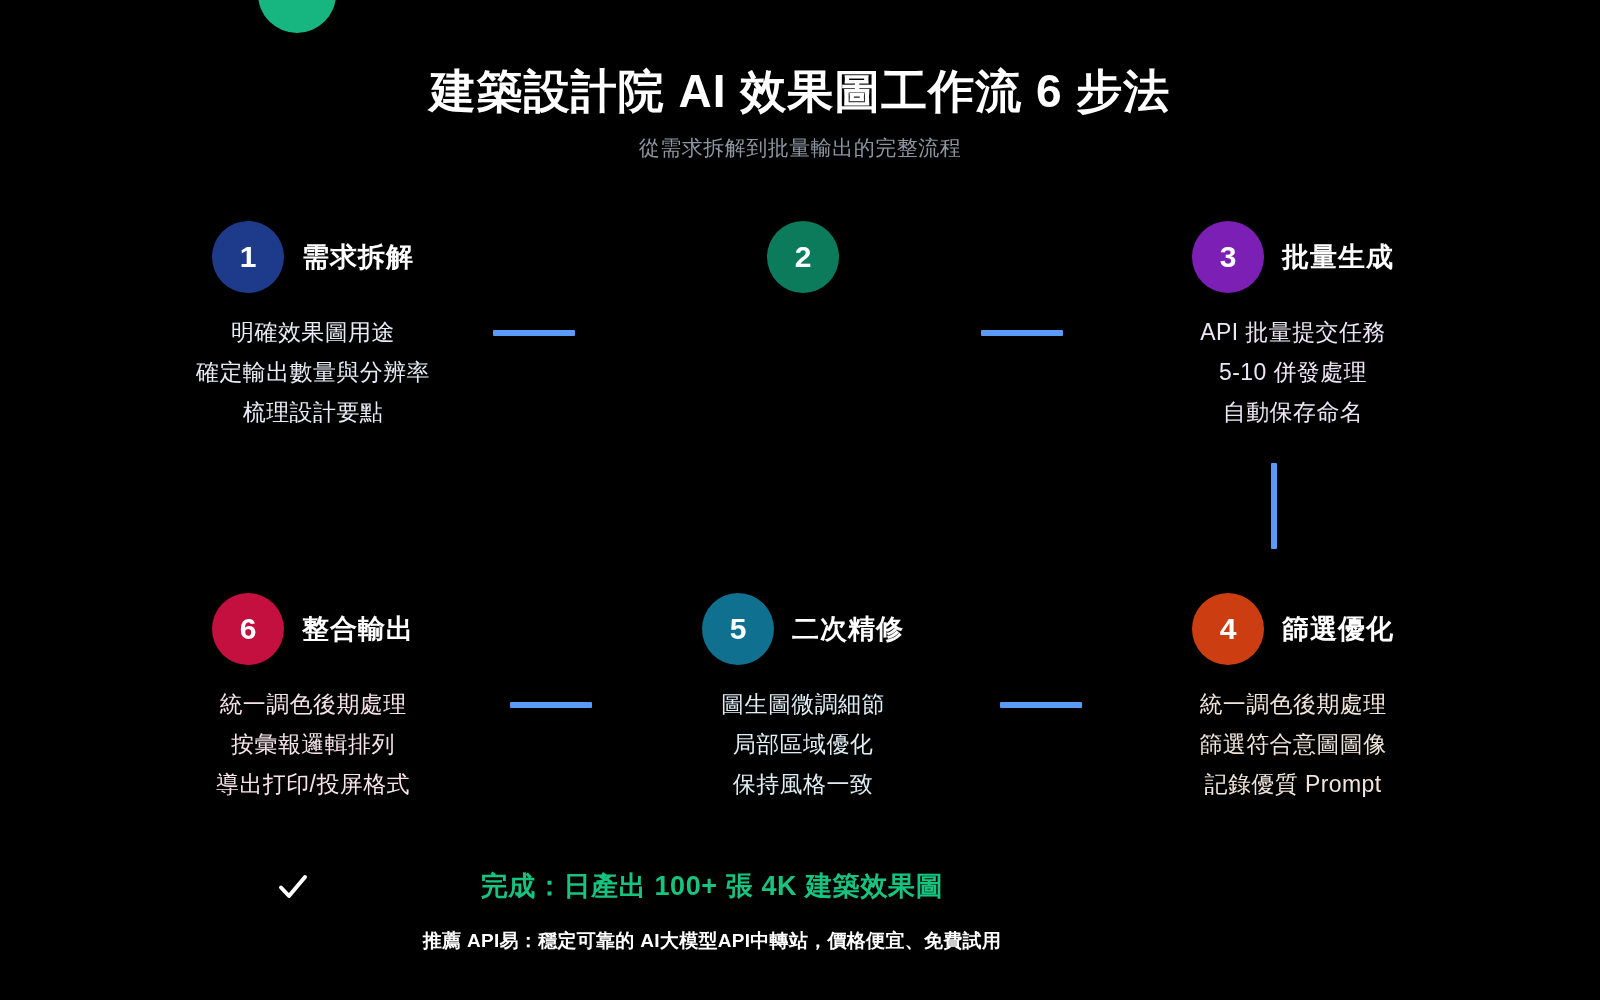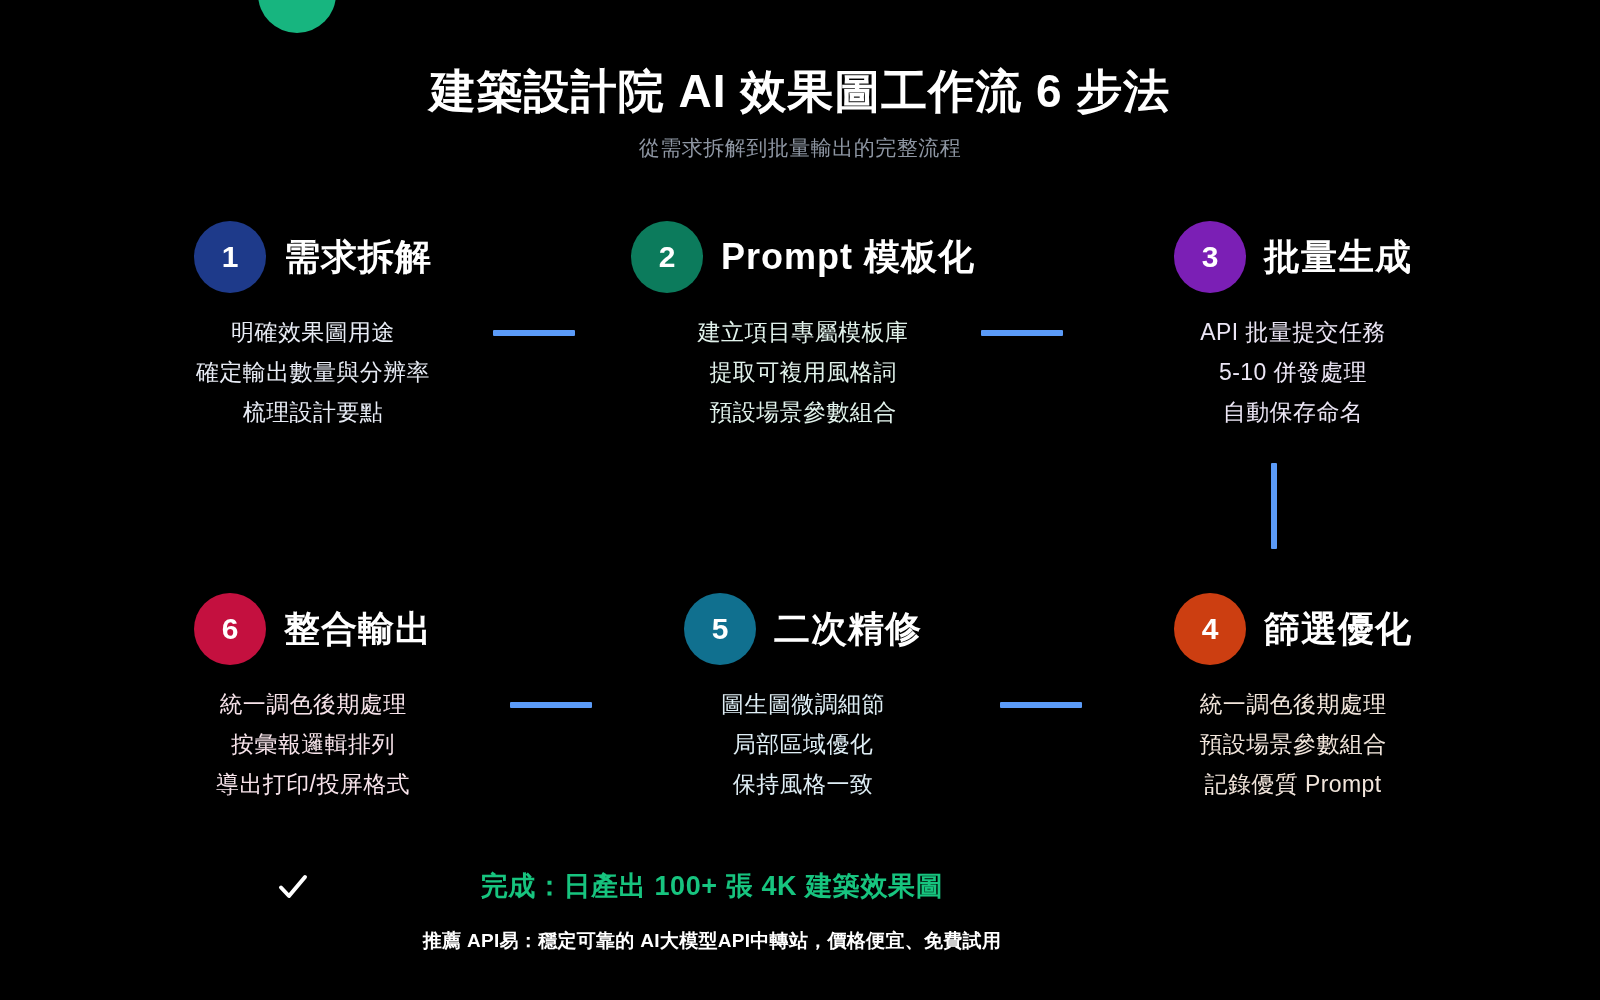--- a/index.html
+++ b/index.html
@@ -82,21 +82,21 @@
     display: flex;
     align-items: center;
     justify-content: center;
     font-size: 30px;
     font-weight: 700;
     color: #ffffff;
     line-height: 1;
   }
 
   .step-title {
-    font-size: 36px;
+    font-size: 27px;
     font-weight: 700;
     color: #ffffff;
     letter-spacing: 1px;
     white-space: nowrap;
     text-align: right;
   }
 
   .step-items {
     margin-top: 16px;
     text-align: center;
@@ -194,26 +194,20 @@
     <div class="step-items">
       <div class="step-item">明確效果圖用途</div>
       <div class="step-item">確定輸出數量與分辨率</div>
       <div class="step-item">梳理設計要點</div>
     </div>
   </div>
 
   <div class="step c2" style="left:588px; top:18px;">
     <div class="step-head">
       <div class="badge" style="background: rgb(12, 123, 92);">2</div>
-      <div class="step-title">Prompt 模板化</div>
-    </div>
-    <div class="step-items">
-      <div class="step-item">建立項目專屬模板庫</div>
-      <div class="step-item">提取可複用風格詞</div>
-      <div class="step-item">預設場景參數組合</div>
     </div>
   </div>
 
   <div class="step c3" style="left:1078px; top:18px;">
     <div class="step-head">
       <div class="badge" style="background: rgb(123, 31, 181);">3</div>
       <div class="step-title">批量生成</div>
     </div>
     <div class="step-items">
       <div class="step-item">API 批量提交任務</div>
@@ -246,21 +240,21 @@
     </div>
   </div>
 
   <div class="step c4" style="left:1078px; top:390px;">
     <div class="step-head">
       <div class="badge" style="background: rgb(204, 62, 17);">4</div>
       <div class="step-title">篩選優化</div>
     </div>
     <div class="step-items">
       <div class="step-item">統一調色後期處理</div>
-      <div class="step-item">預設場景參數組合</div>
+      <div class="step-item">篩選符合意圖圖像</div>
       <div class="step-item">記錄優質 Prompt</div>
     </div>
   </div>
 
 </div>
 
 <div class="footer">
   <div class="result-row">
     <span class="check-icon">
       <svg width="34" height="34" viewBox="0 0 34 34" fill="none" xmlns="http://www.w3.org/2000/svg">

